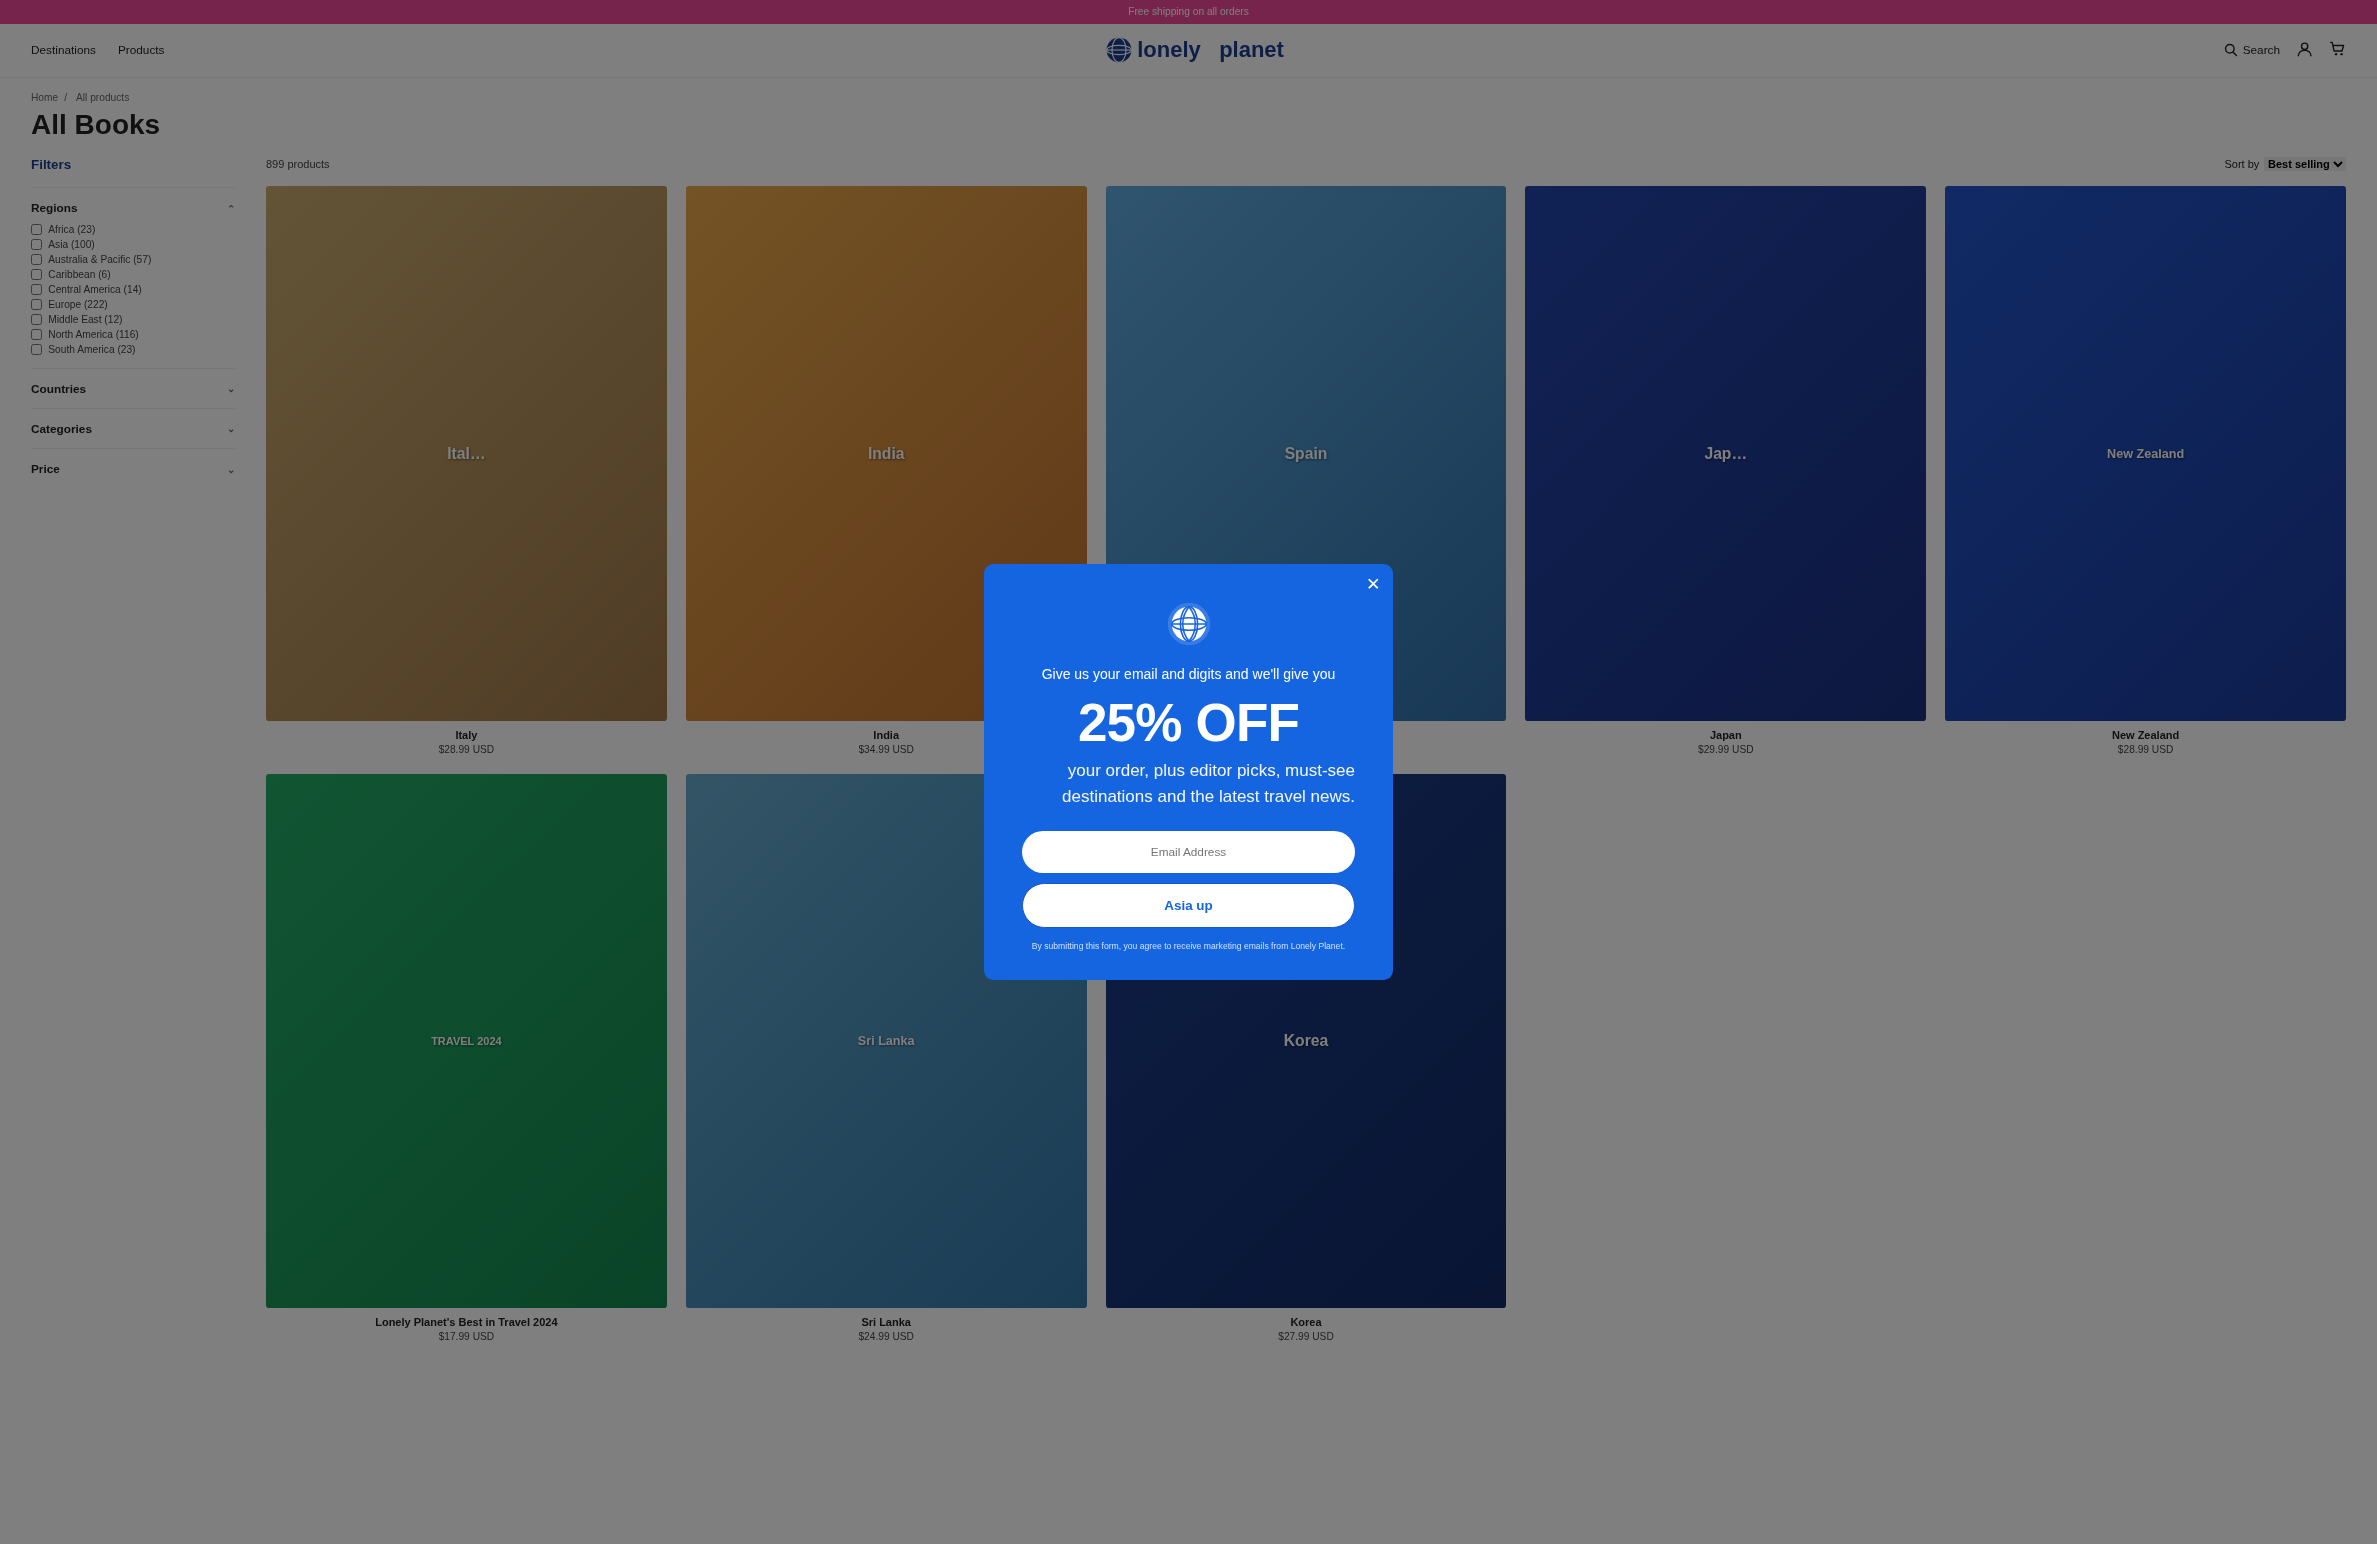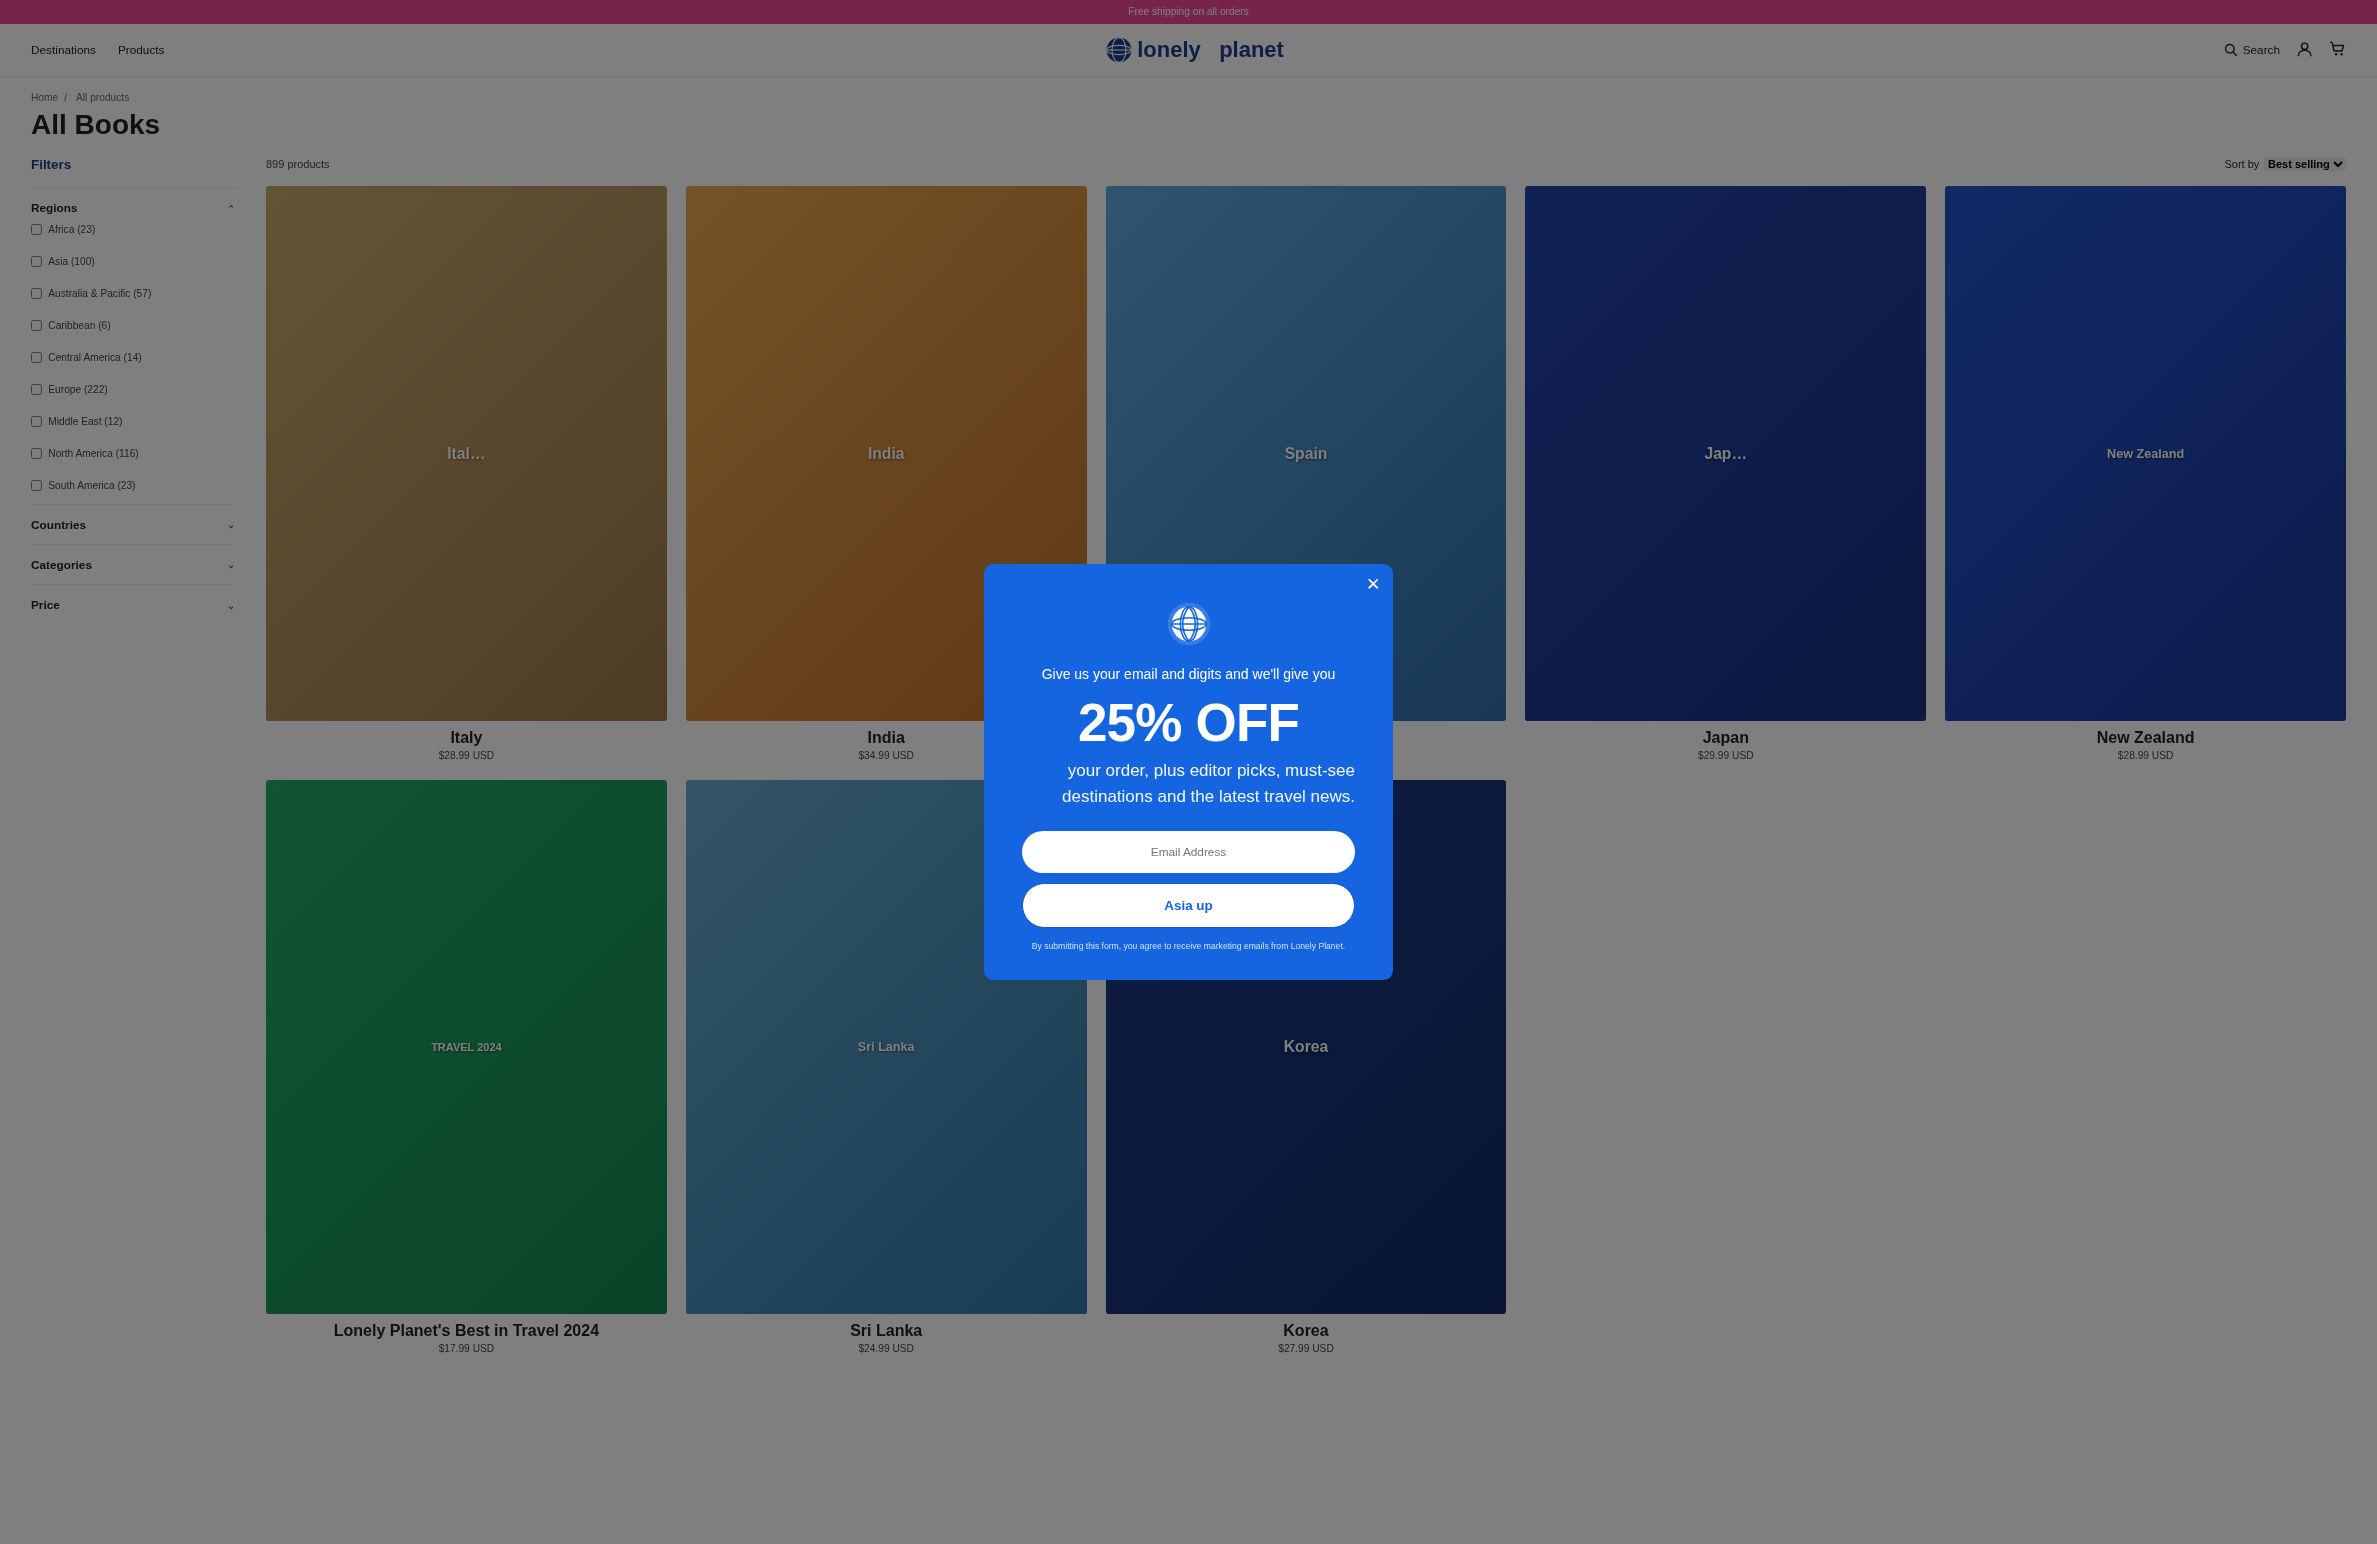--- a/index.html
+++ b/index.html
@@ -115,21 +115,21 @@
       font-weight: 600;
     }
     .filter-section-header .chevron {
       font-size: 9.4px;
       color: #666;
     }
     .filter-items {
       margin-top: 9.4px;
       display: flex;
       flex-direction: column;
-      gap: 21px;
+      gap: 4px;
     }
     .filter-item {
       display: flex;
       align-items: center;
       gap: 6.3px;
       font-size: 10.2px;
       color: #444;
     }
     .filter-item input[type="checkbox"] {
       width: 11px;
@@ -177,21 +177,21 @@
       display: flex;
       align-items: center;
       justify-content: center;
       font-size: 17.3px;
       font-weight: 700;
       color: #fff;
       position: relative;
       overflow: hidden;
     }
     .product-name {
-      font-size: 16px;
+      font-size: 11px;
       font-weight: 600;
       text-align: center;
       margin-bottom: 3.1px;
     }
     .product-price {
       font-size: 10.2px;
       color: #444;
     }
 
     

